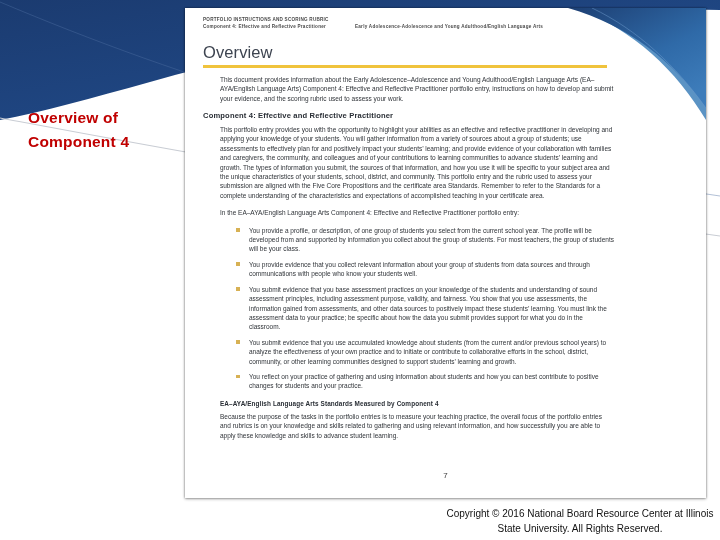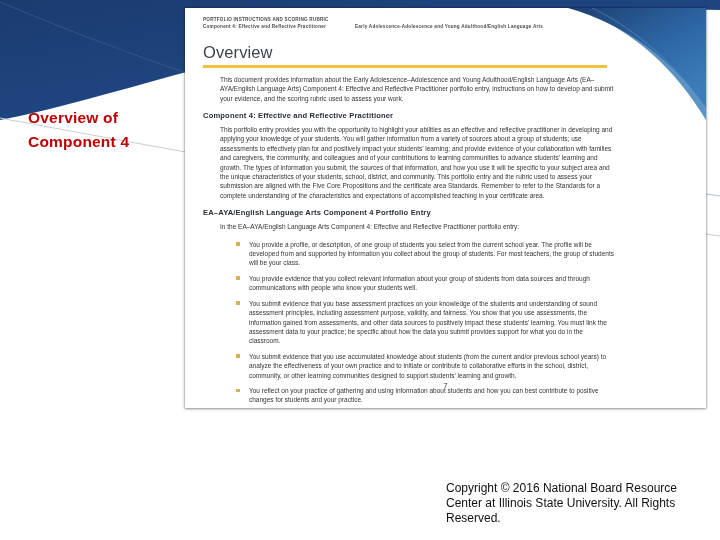--- a/index.html
+++ b/index.html
@@ -34,21 +34,21 @@
     line-height: 24px;
     letter-spacing: 0.2px;
   }
 
   
   #document-page {
     position: absolute;
     left: 185px;
     top: 8px;
     width: 521px;
-    height: 400px;
+    height: 490px;
     background: #ffffff;
     box-shadow: 0 0 2px rgba(0,0,0,0.45), 0 1px 3px rgba(0,0,0,0.30);
     overflow: hidden;
   }
   #document-corner-graphic {
     position: absolute;
     right: 0;
     top: 0;
     width: 180px;
     height: 140px;
@@ -151,24 +151,24 @@
     bottom: 18px;
     text-align: center;
     font-size: 8px;
     color: #3a3a3a;
   }
 
   
   #copyright-block {
     position: absolute;
     right: 6px;
-    bottom: 14px;
+    bottom: 4px;
     width: 268px;
-    text-align: left;
-    font-size: 12px;
+    text-align: center;
+    font-size: 10px;
     line-height: 15px;
     color: #111111;
   }
 </style>
 </head>
 <body>
 
 <svg id="slide-decoration" width="720" height="540" viewBox="0 0 720 540" xmlns="http://www.w3.org/2000/svg">
   <defs>
     <linearGradient id="navyGrad" x1="0" y1="0" x2="1" y2="1">
@@ -212,21 +212,20 @@
     <div class="doc-title">Overview</div>
     <div class="title-rule"></div>
 
     <div class="body-wrap">
 
       <p class="doc-p">This document provides information about the Early Adolescence–Adolescence and Young Adulthood/English Language Arts (EA–AYA/English Language Arts) Component 4: Effective and Reflective Practitioner portfolio entry, instructions on how to develop and submit your evidence, and the scoring rubric used to assess your work.</p>
 
       <h3 class="doc-h3 indented">Component 4: Effective and Reflective Practitioner</h3>
       <p class="doc-p">This portfolio entry provides you with the opportunity to highlight your abilities as an effective and reflective practitioner in developing and applying your knowledge of your students. You will gather information from a variety of sources about a group of students; use assessments to effectively plan for and positively impact your students’ learning; and provide evidence of your collaboration with families and caregivers, the community, and colleagues and of your contributions to learning communities to advance students’ learning and growth. The types of information you submit, the sources of that information, and how you use it will be specific to your subject area and the unique characteristics of your students, school, district, and community. This portfolio entry and the rubric used to assess your submission are aligned with the Five Core Propositions and the certificate area Standards. Remember to refer to the Standards for a complete understanding of the characteristics and expectations of accomplished teaching in your certificate area.</p>
 
-      <h3 class="doc-h3 indented">EA–AYA/English Language Arts Component 4 Portfolio Entry</h3>
       <p class="doc-p">In the EA–AYA/English Language Arts Component 4: Effective and Reflective Practitioner portfolio entry:</p>
 
       <ul class="doc-list">
         <li>
           <span class="bullet-marker"></span>
           <span>You provide a profile, or description, of one group of students you select from the current school year. The profile will be developed from and supported by information you collect about the group of students. For most teachers, the group of students will be your class.</span>
         </li>
         <li>
           <span class="bullet-marker"></span>
           <span>You provide evidence that you collect relevant information about your group of students from data sources and through communications with people who know your students well.</span>

